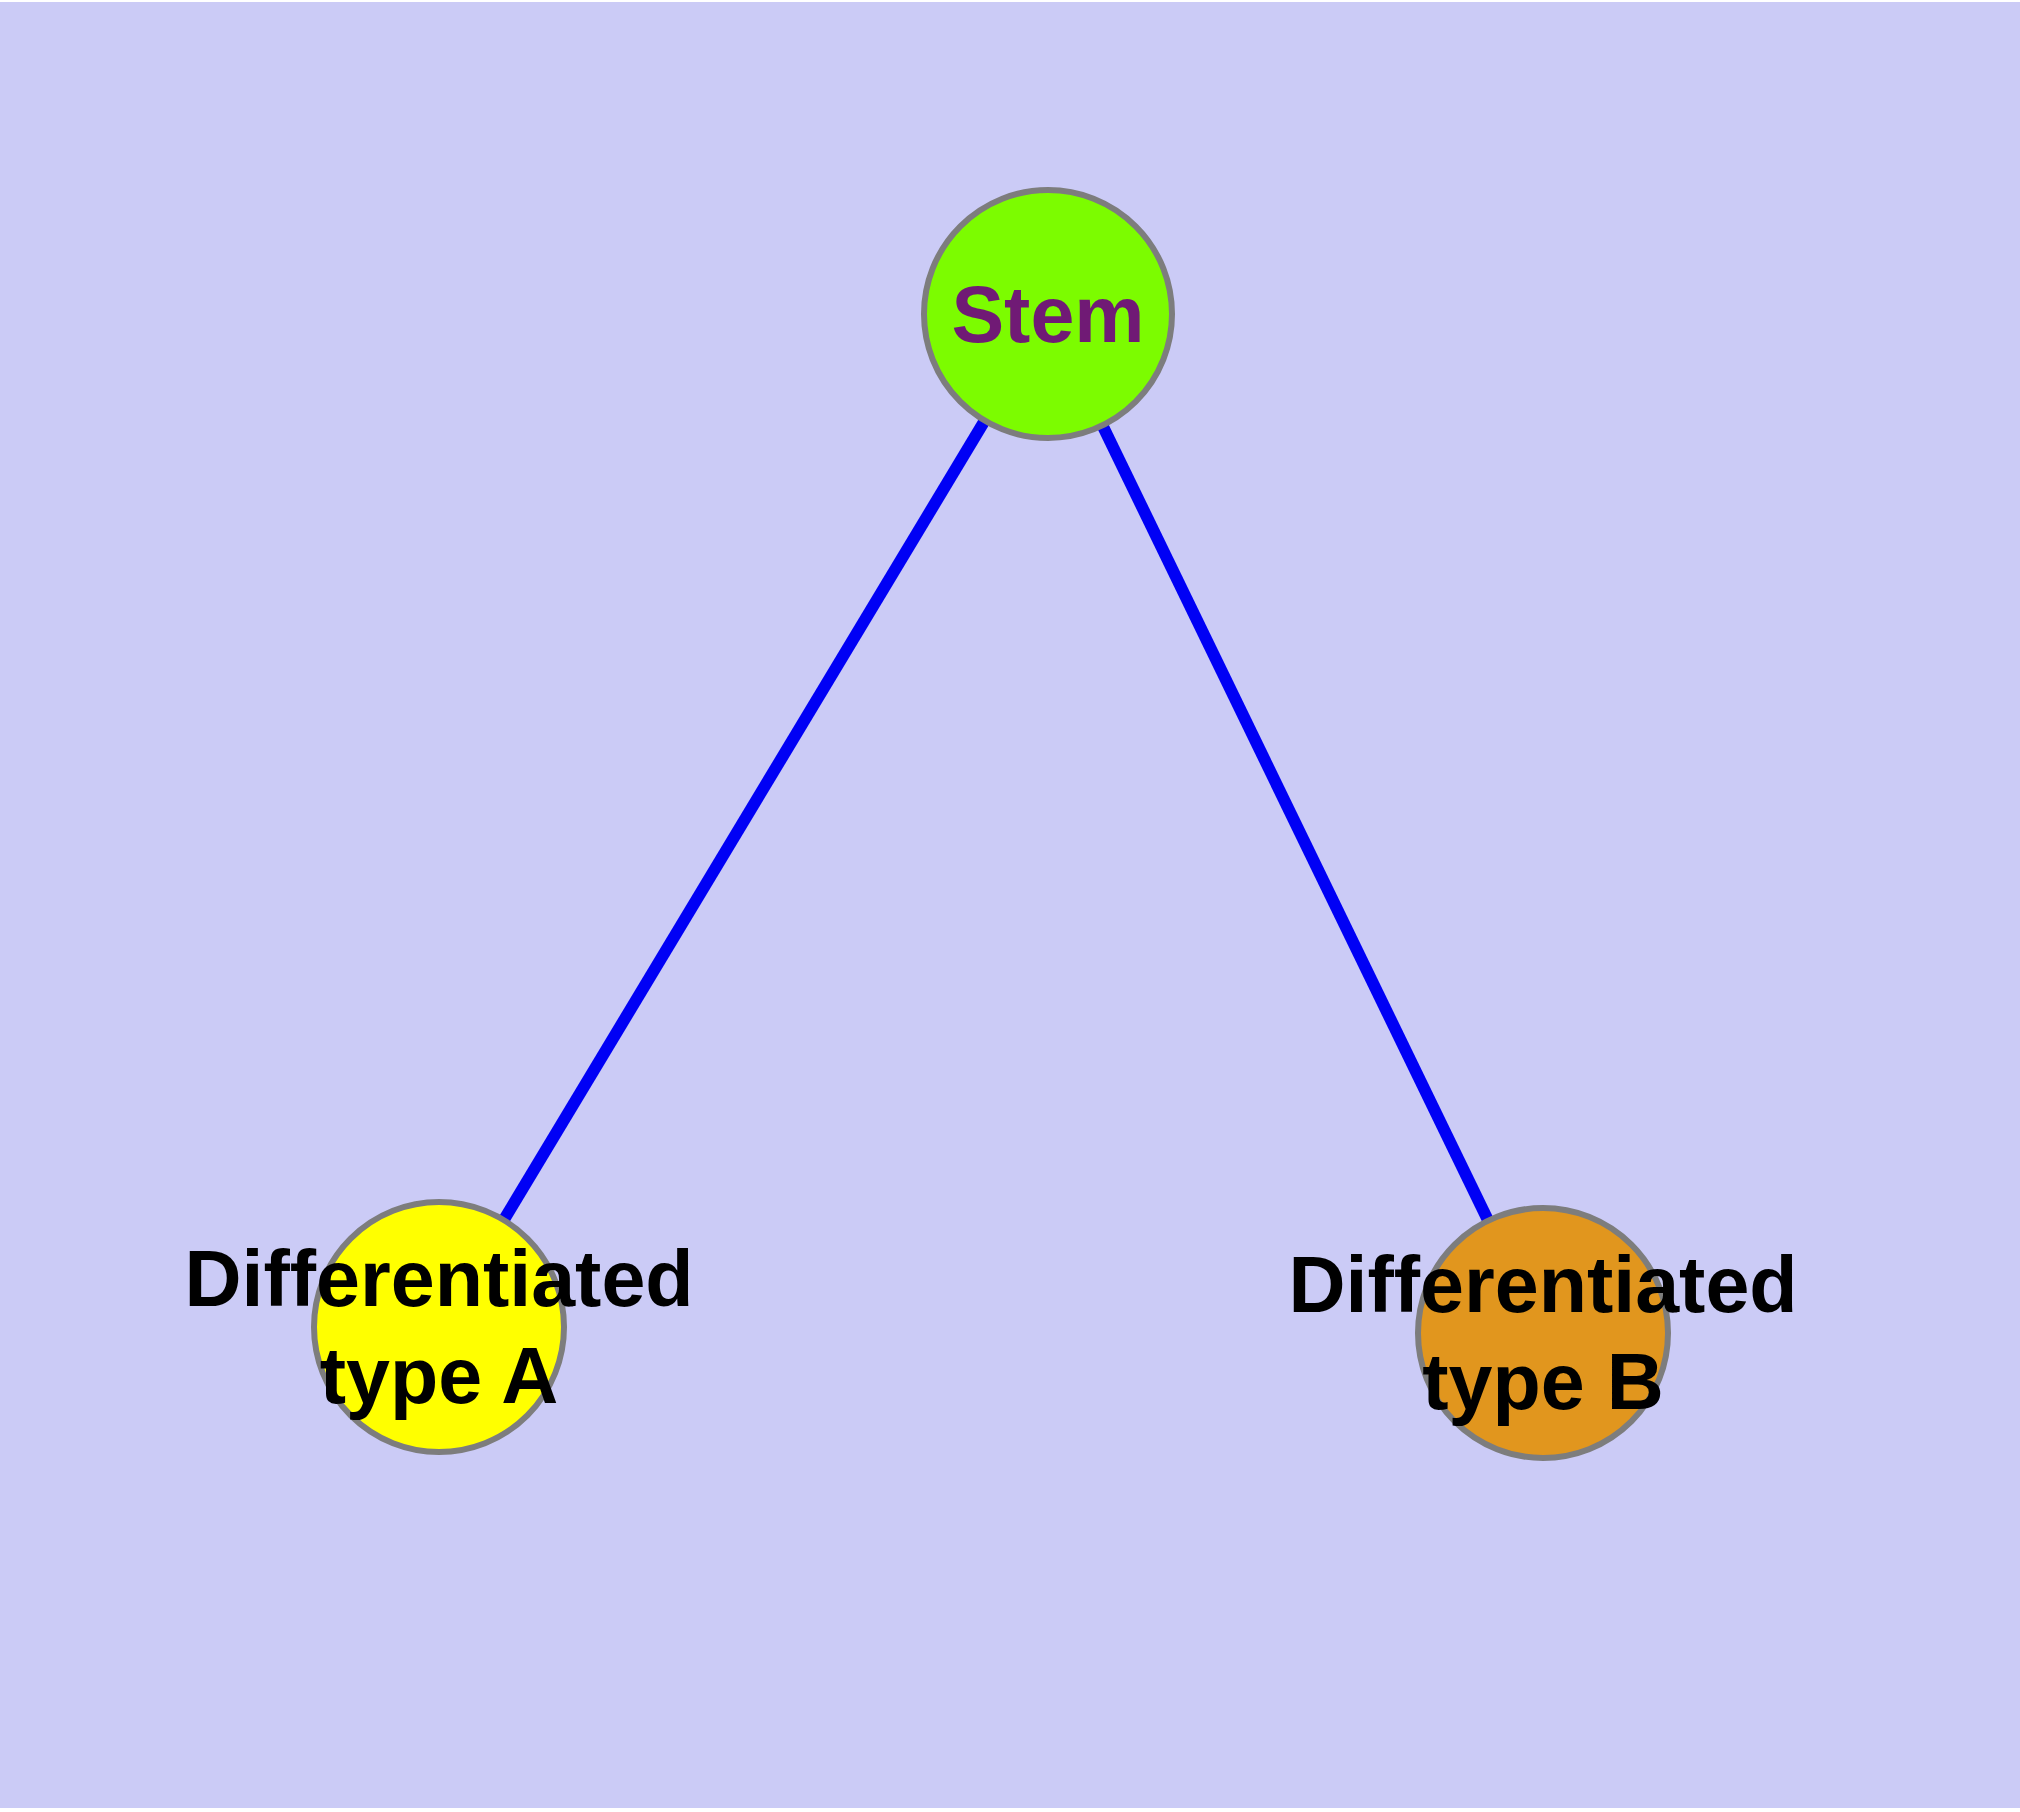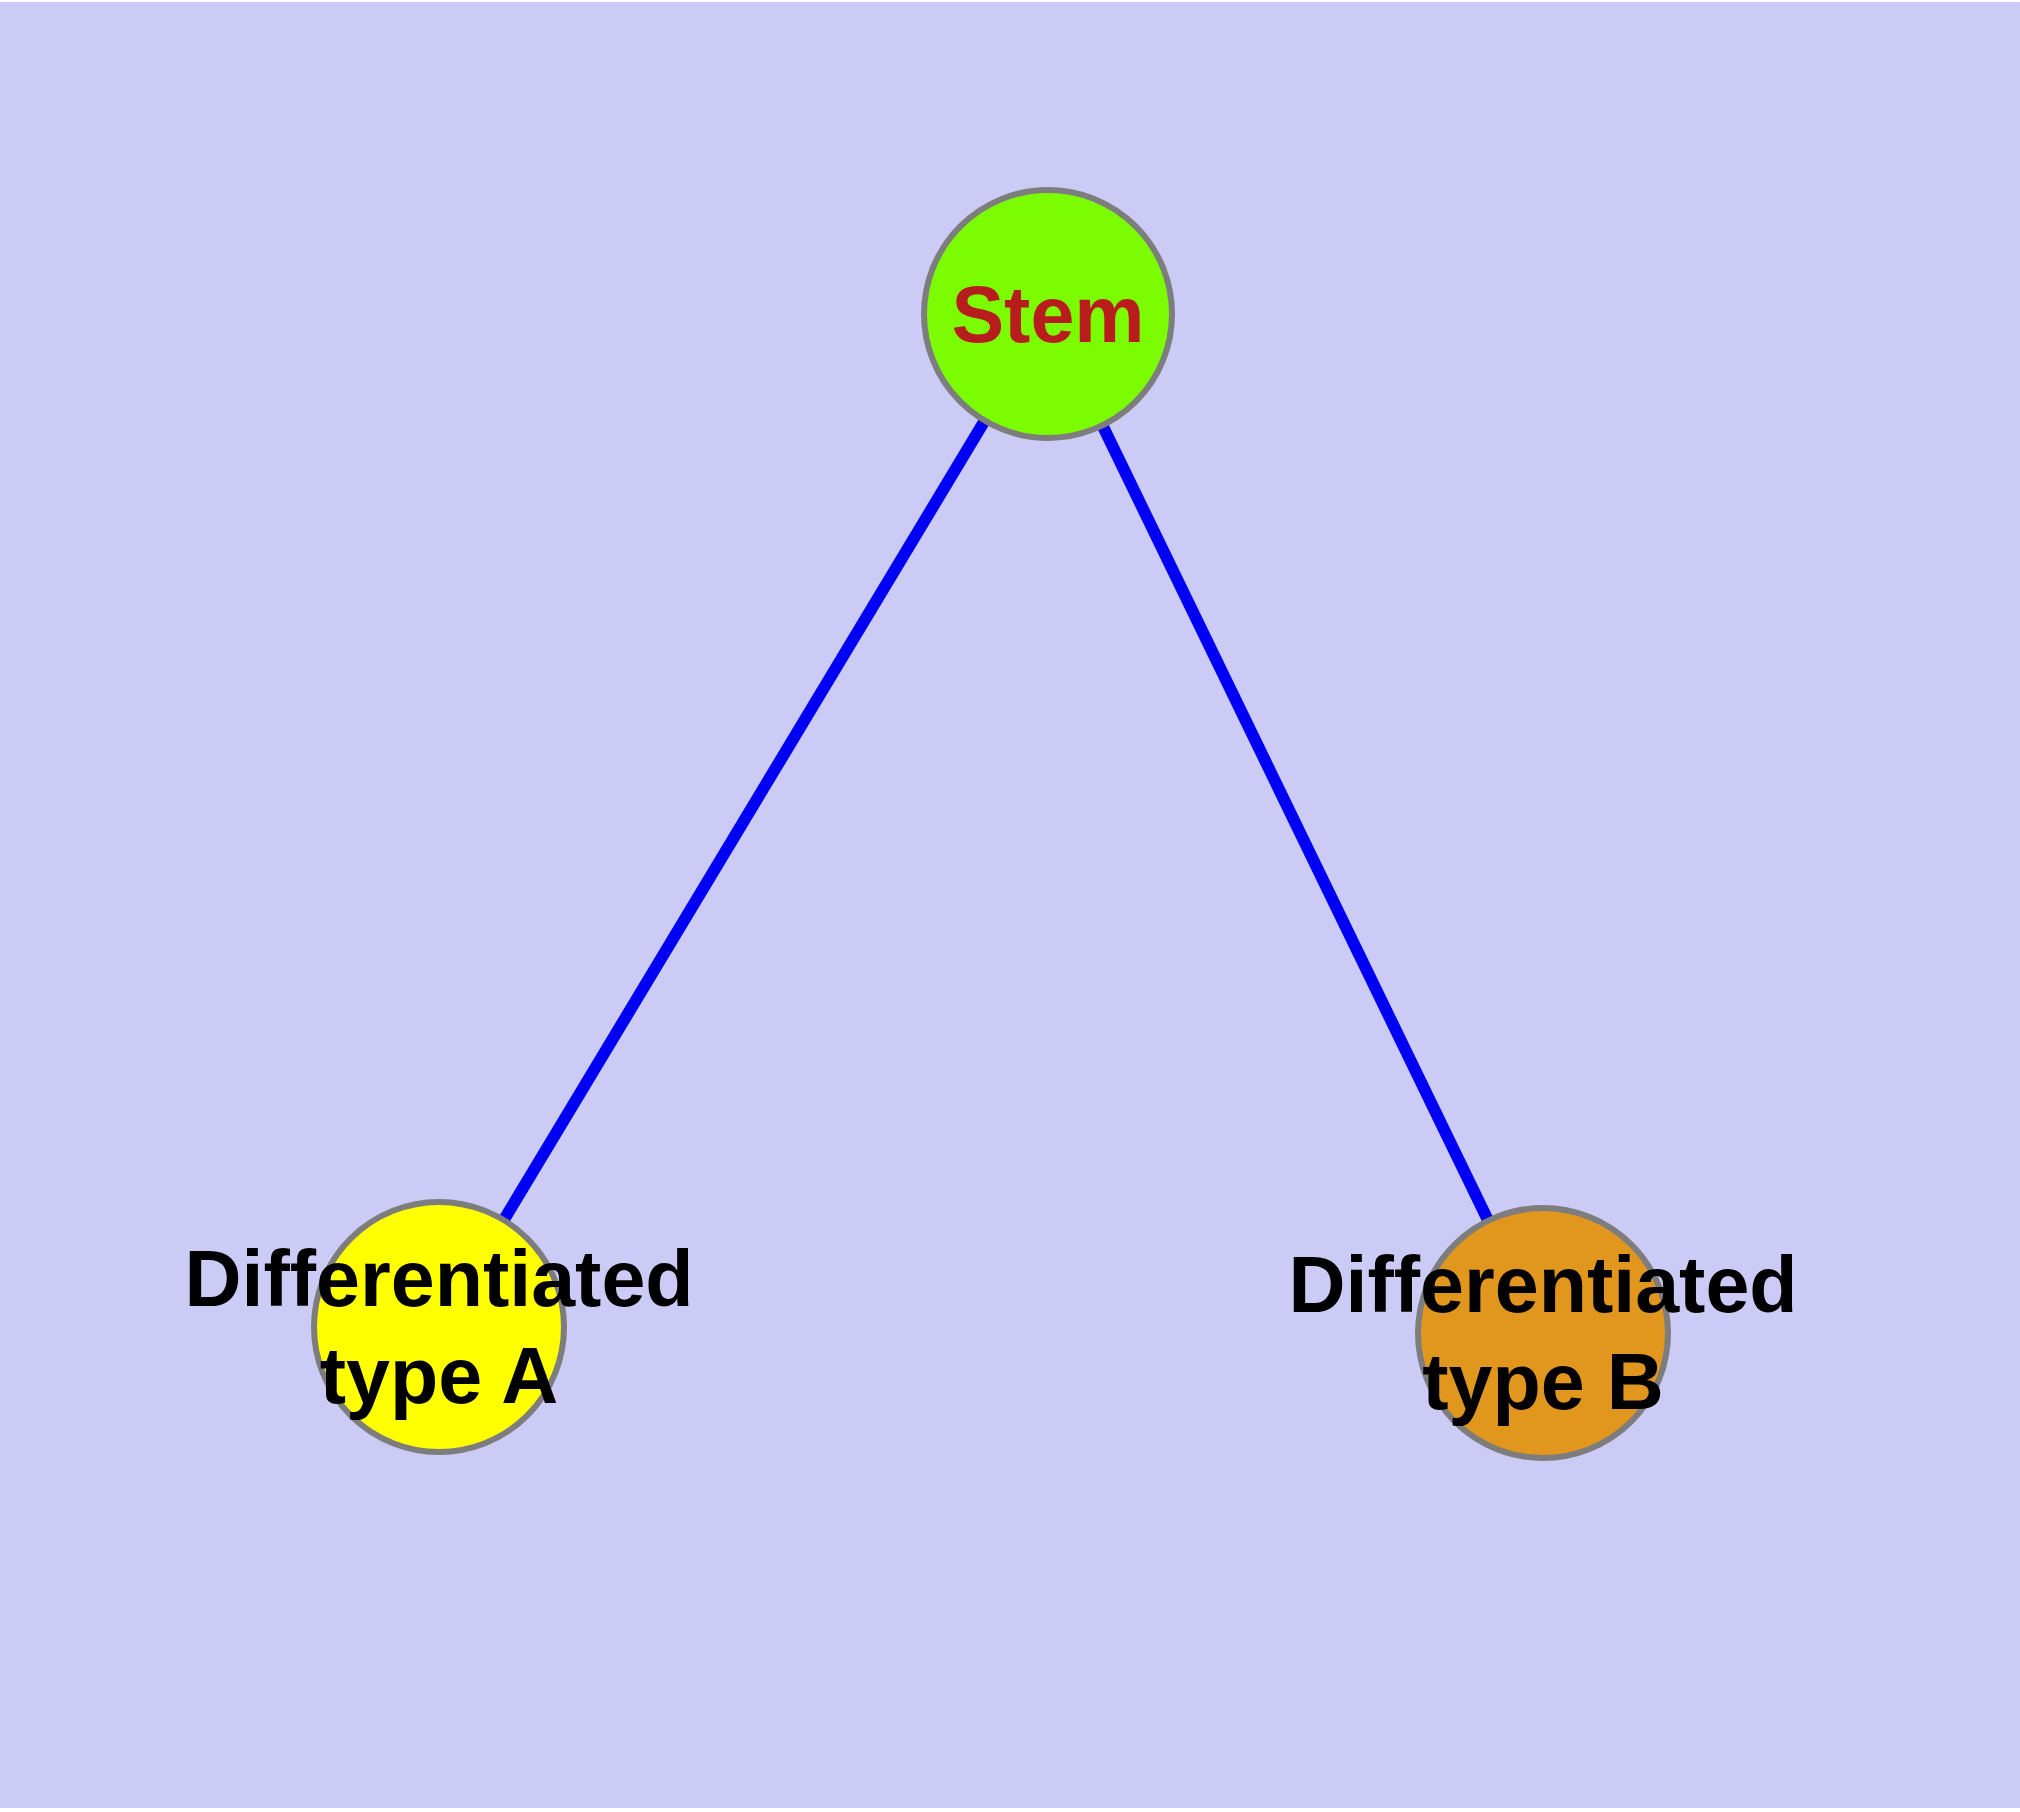--- a/index.html
+++ b/index.html
@@ -68,21 +68,21 @@
 <body>
 
 <div class="canvas" style="background: rgb(203, 203, 246);">
   <svg class="edges-layer" viewBox="0 0 2384 2138" xmlns="http://www.w3.org/2000/svg">
     <line class="edge" x1="1237" y1="371" x2="518" y2="1566" stroke="#0000F5" stroke-width="14"></line>
     <line class="edge" x1="1237" y1="371" x2="1820" y2="1573" stroke="#0000F5" stroke-width="14"></line>
   </svg>
 
   <div class="node" style="left: 1048px; top: 314px;">
     <div class="node-circle" style="height: 254px; width: 254px; background: rgb(124, 252, 0); border-color: rgb(125, 125, 125); border-width: 6px;"></div>
-    <div class="node-label" style="color: #b91c1c;">Stem</div>
+    <div class="node-label" style="color: #701a75;">Stem</div>
   </div>
 
   <div class="node" style="left: 439px; top: 1327px;">
     <div class="node-circle" style="height: 256px; width: 256px; background: rgb(255, 255, 0); border-color: rgb(125, 125, 125); border-width: 6px;"></div>
     <div class="node-label" style="color: rgb(0, 0, 0);">Differentiated
 type A</div>
   </div>
 
   <div class="node" style="left: 1543px; top: 1333px;">
     <div class="node-circle" style="height: 256px; width: 256px; background: rgb(225, 150, 30); border-color: rgb(125, 125, 125); border-width: 6px;"></div>

